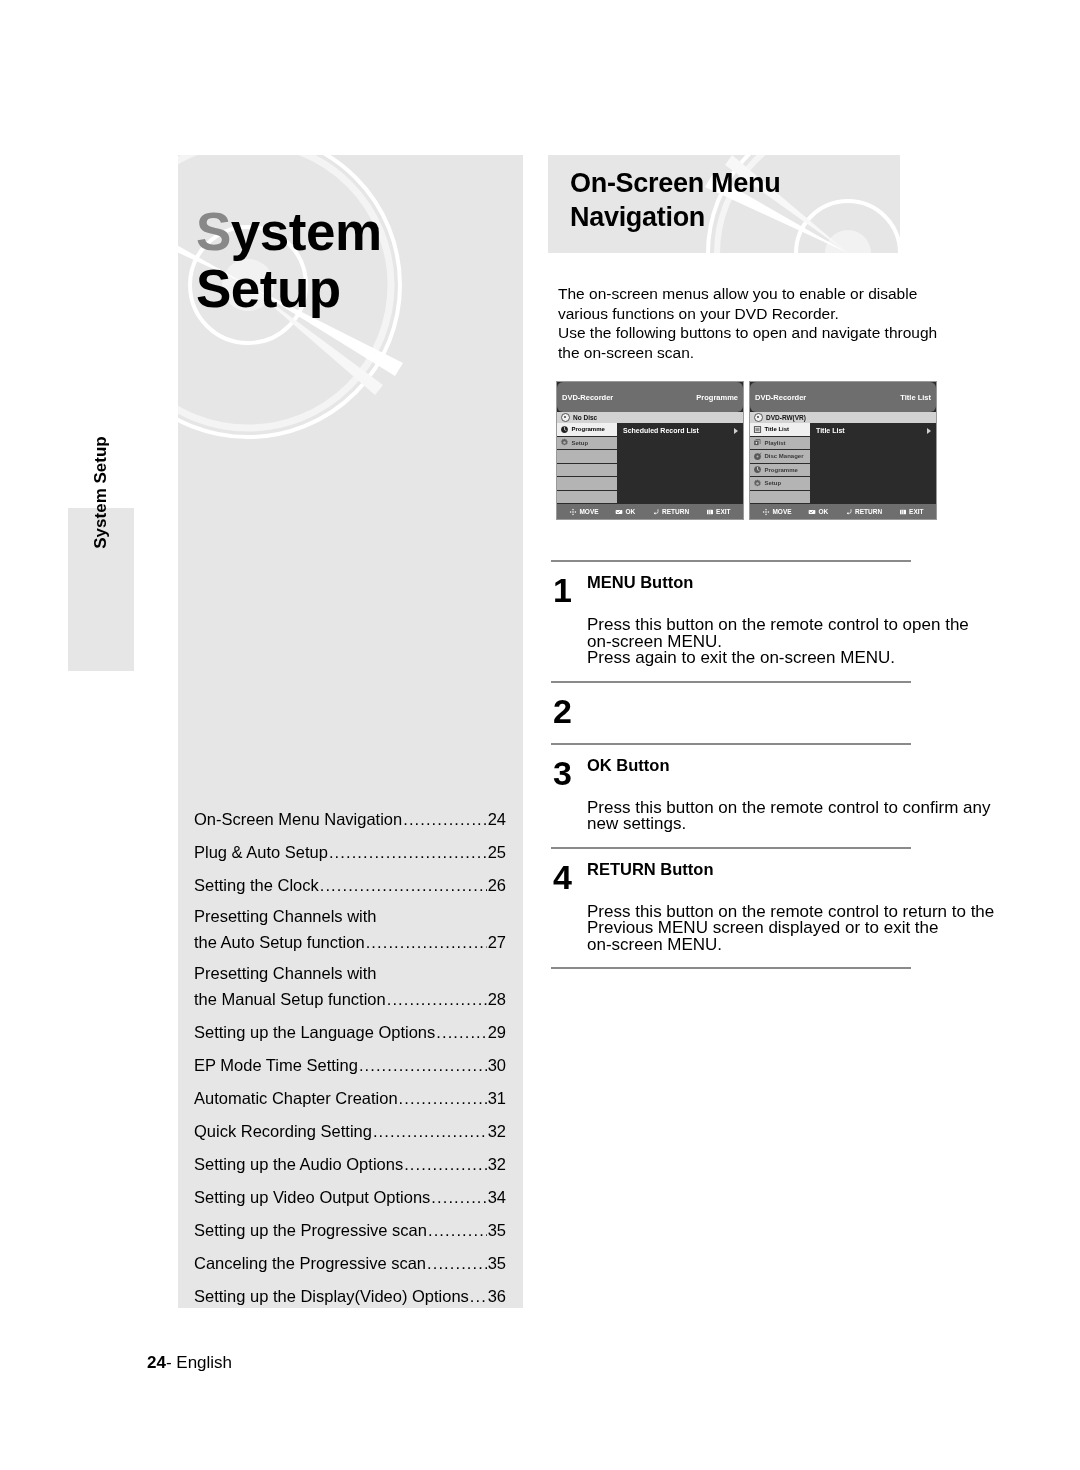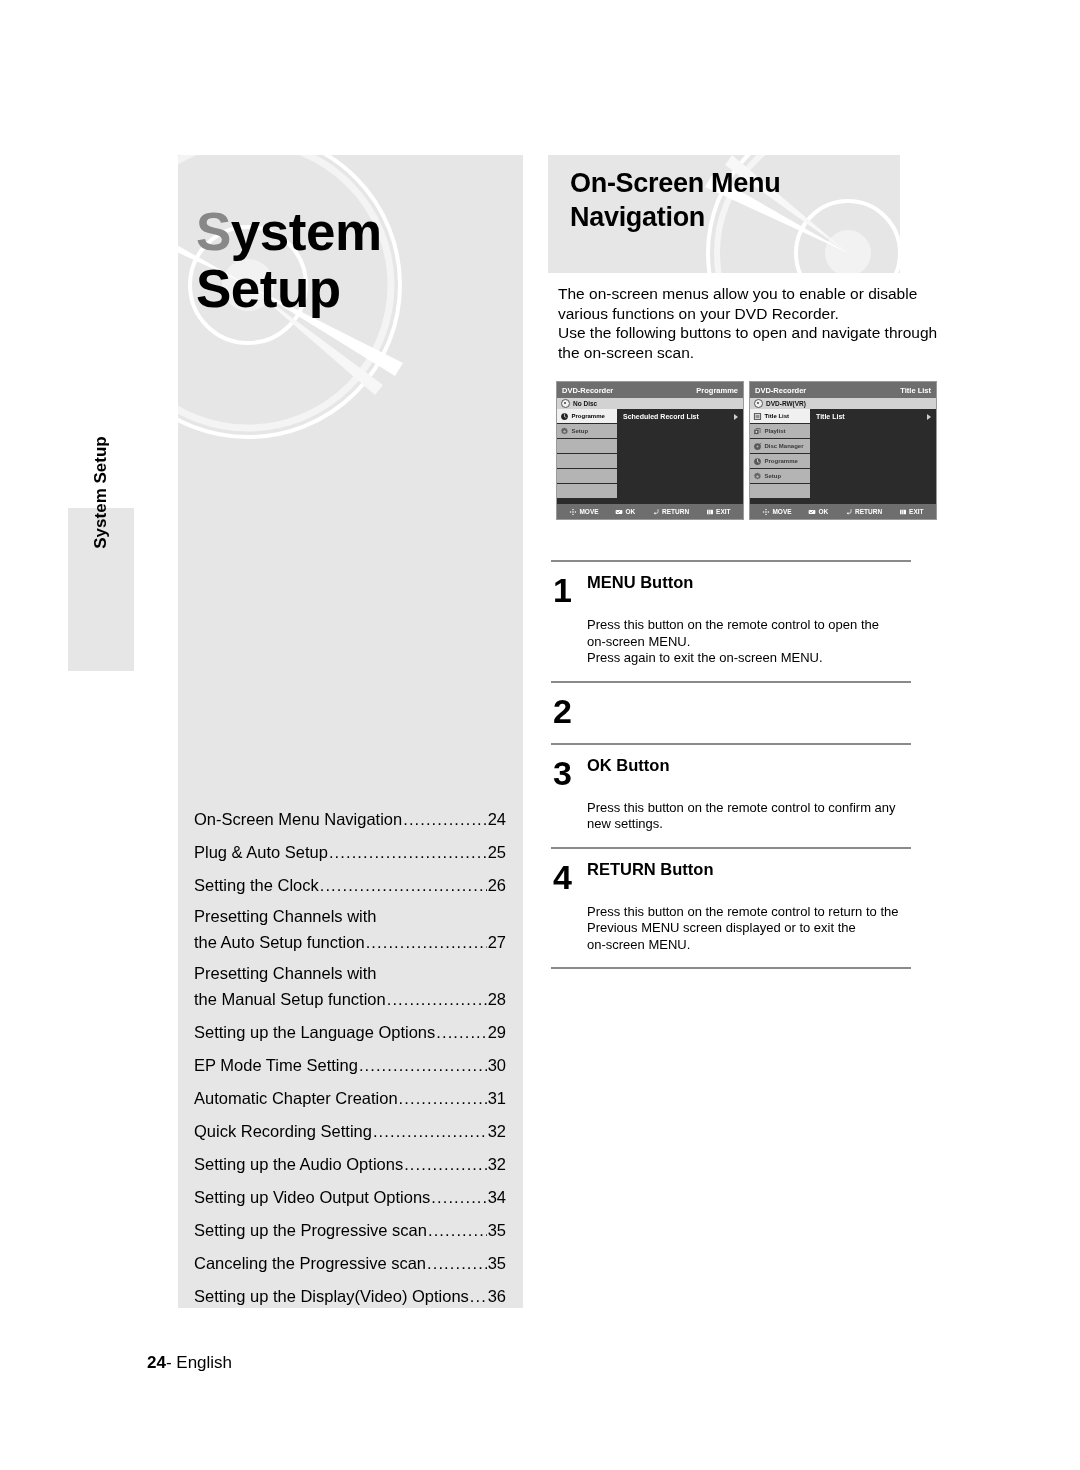--- a/index.html
+++ b/index.html
@@ -103,21 +103,21 @@
     transform: rotate(-90deg);
     transform-origin: 33px 33px;
   }
 
   
   #right-header {
     position: absolute;
     left: 548px;
     top: 155px;
     width: 352px;
-    height: 118px;
+    height: 98px;
     background: #e6e6e6;
     overflow: hidden;
   }
   #right-disc-art {
     position: absolute;
     left: 150px;
     top: -52px;
     width: 300px;
     height: 300px;
     pointer-events: none;
@@ -158,30 +158,31 @@
     height: 139px;
     background: #2b2b2b;
     border: 1px solid #9a9a9a;
     box-sizing: border-box;
     display: flex;
     flex-direction: column;
     overflow: hidden;
     font-size: 6px;
   }
   .scr-titlebar {
-    height: 16px;
+    height: 30px;
     background: #6e6e6e;
     color: #ffffff;
     display: flex;
     align-items: center;
     justify-content: space-between;
     padding: 0 5px;
     font-size: 7.5px;
     font-weight: bold;
     flex: 0 0 auto;
+    border-radius: 6px;
   }
   .scr-discbar {
     height: 11px;
     background: #d2d2d2;
     color: #111111;
     display: flex;
     align-items: center;
     padding: 0 4px;
     font-size: 6.5px;
     font-weight: bold;
@@ -309,21 +310,21 @@
     padding-left: 2px;
   }
   .step-body { flex: 1 1 auto; }
   .step-head {
     font-size: 16.5px;
     font-weight: bold;
     line-height: 21px;
     margin-bottom: 1px;
   }
   .step-text {
-    font-size: 13px;
+    font-size: 17px;
     line-height: 16.5px;
     margin-top: 24px;
   }
   .step-text div { white-space: nowrap; }
 
   
   #footer {
     position: absolute;
     left: 147px;
     top: 1337px;

